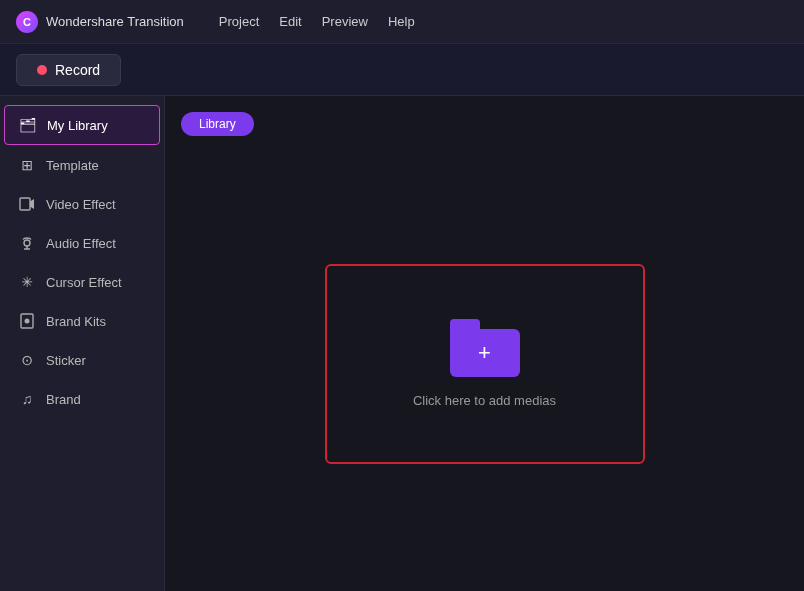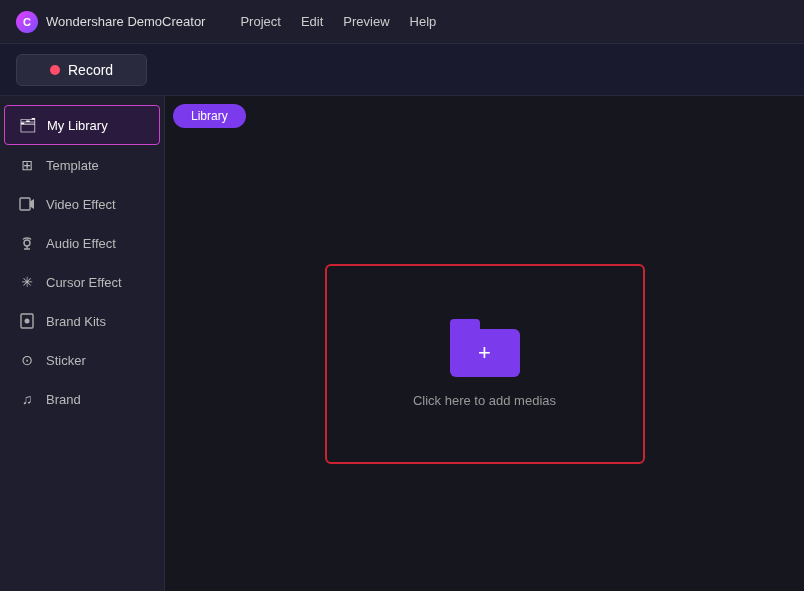--- a/index.html
+++ b/index.html
@@ -62,21 +62,21 @@
       padding: 0 16px;
       border-bottom: 1px solid #2a2a3e;
     }
     .record-btn {
       display: flex;
       align-items: center;
       gap: 8px;
       background: #2a2a3e;
       border: 1px solid #3a3a4e;
       border-radius: 6px;
-      padding: 7px 33px;
+      padding: 7px 20px;
       color: #fff;
       font-size: 14px;
       cursor: pointer;
     }
     .record-dot {
       width: 10px;
       height: 10px;
       background: #ff4d6a;
       border-radius: 50%;
     }
@@ -118,21 +118,21 @@
       align-items: center;
       justify-content: center;
       font-size: 14px;
       flex-shrink: 0;
     }
 
     
     .content-area {
       flex: 1;
       background: #16161e;
-      padding: 8px;
+      padding: 16px;
       display: flex;
       flex-direction: column;
     }
     .content-tabs {
       display: flex;
       gap: 8px;
       margin-bottom: 16px;
     }
     .tab-btn {
       background: #7c3aed;
@@ -203,21 +203,21 @@
     }
   </style>
 </head>
 <body>
 
 <div class="titlebar">
   <div class="app-logo">
     <div class="logo-icon">
       <span>C</span>
     </div>
-    <span>Wondershare DemoCreator</span>
+    <span>Wondershare Transition</span>
   </div>
   <div class="menu-bar">
     <span class="menu-item">Project</span>
     <span class="menu-item">Edit</span>
     <span class="menu-item">Preview</span>
     <span class="menu-item">Help</span>
   </div>
 </div>
 
 <div class="toolbar">

